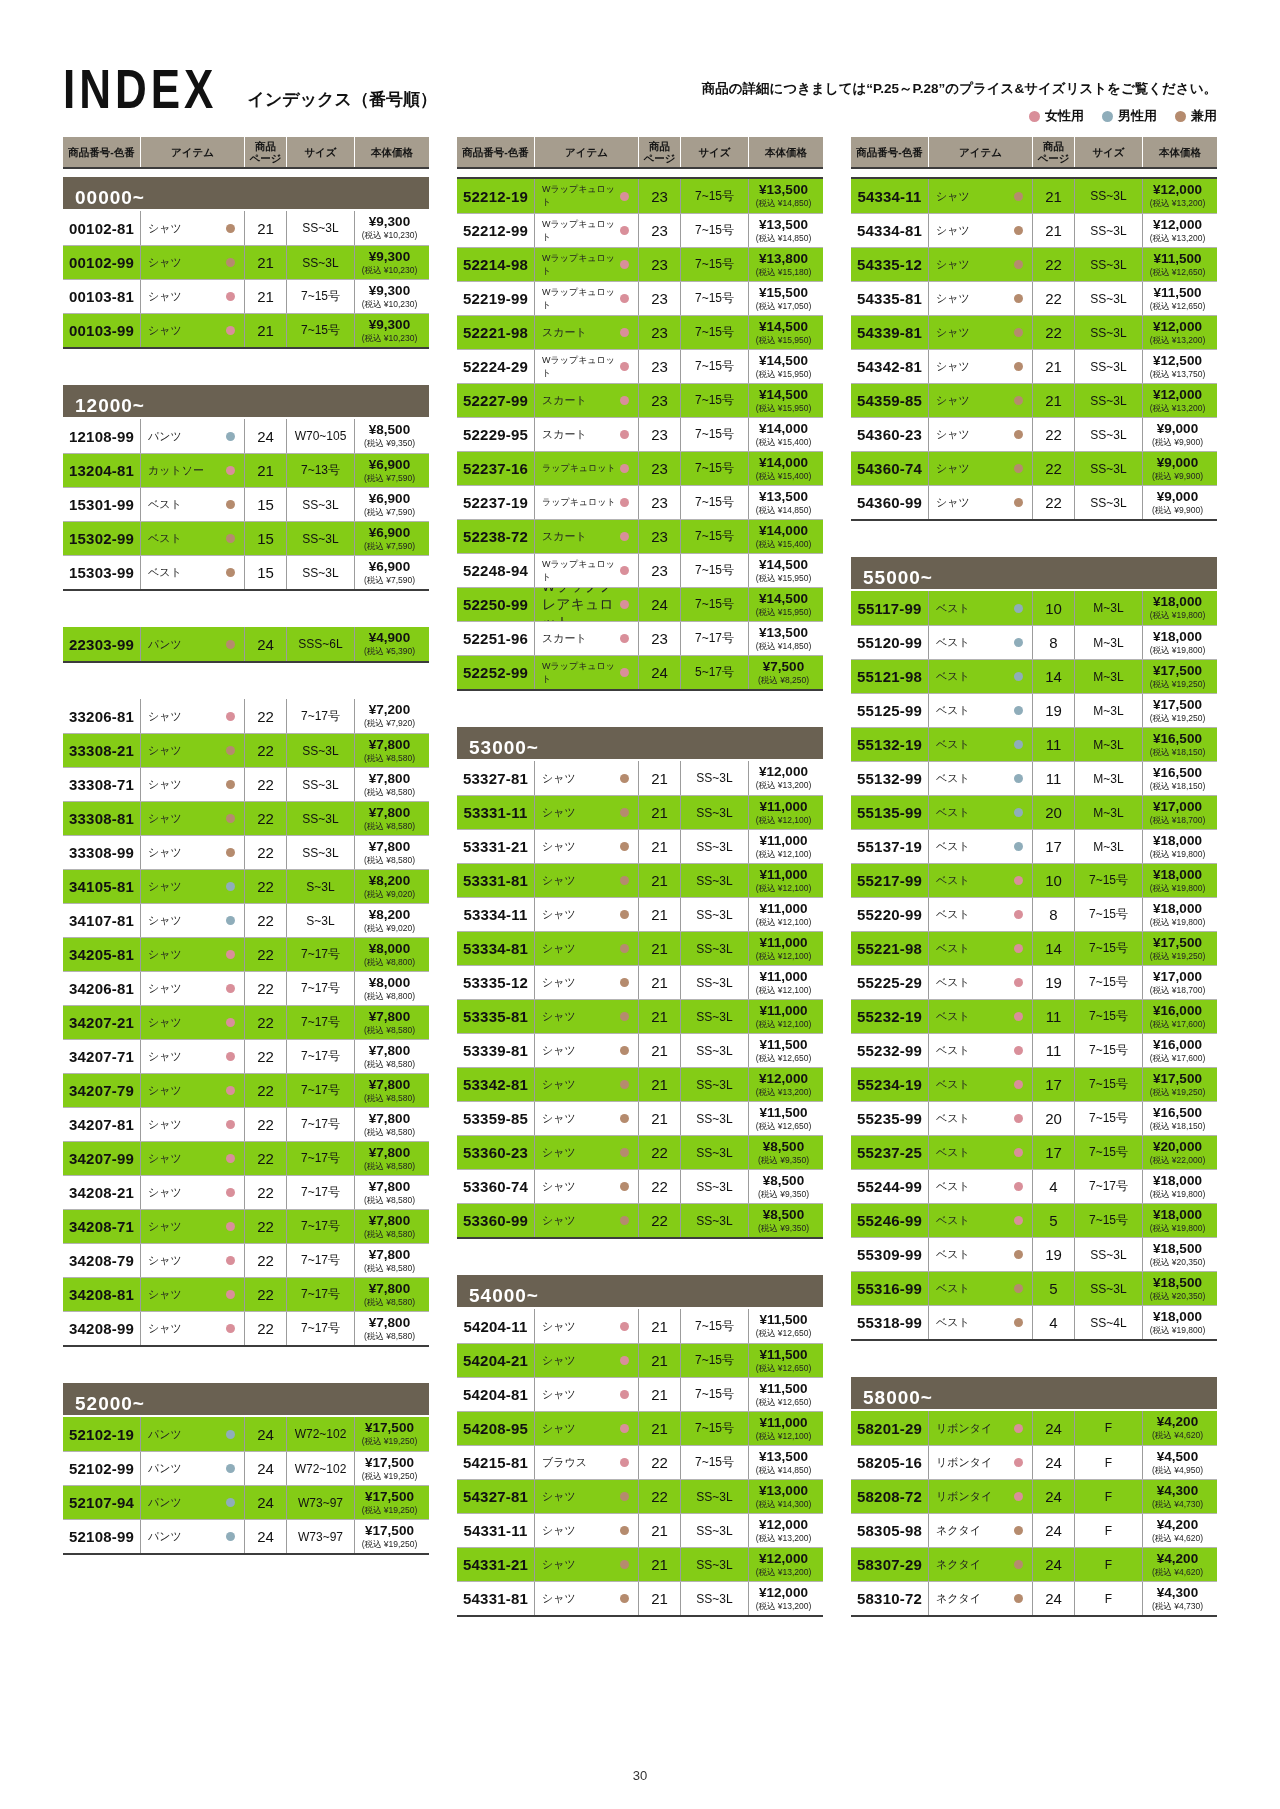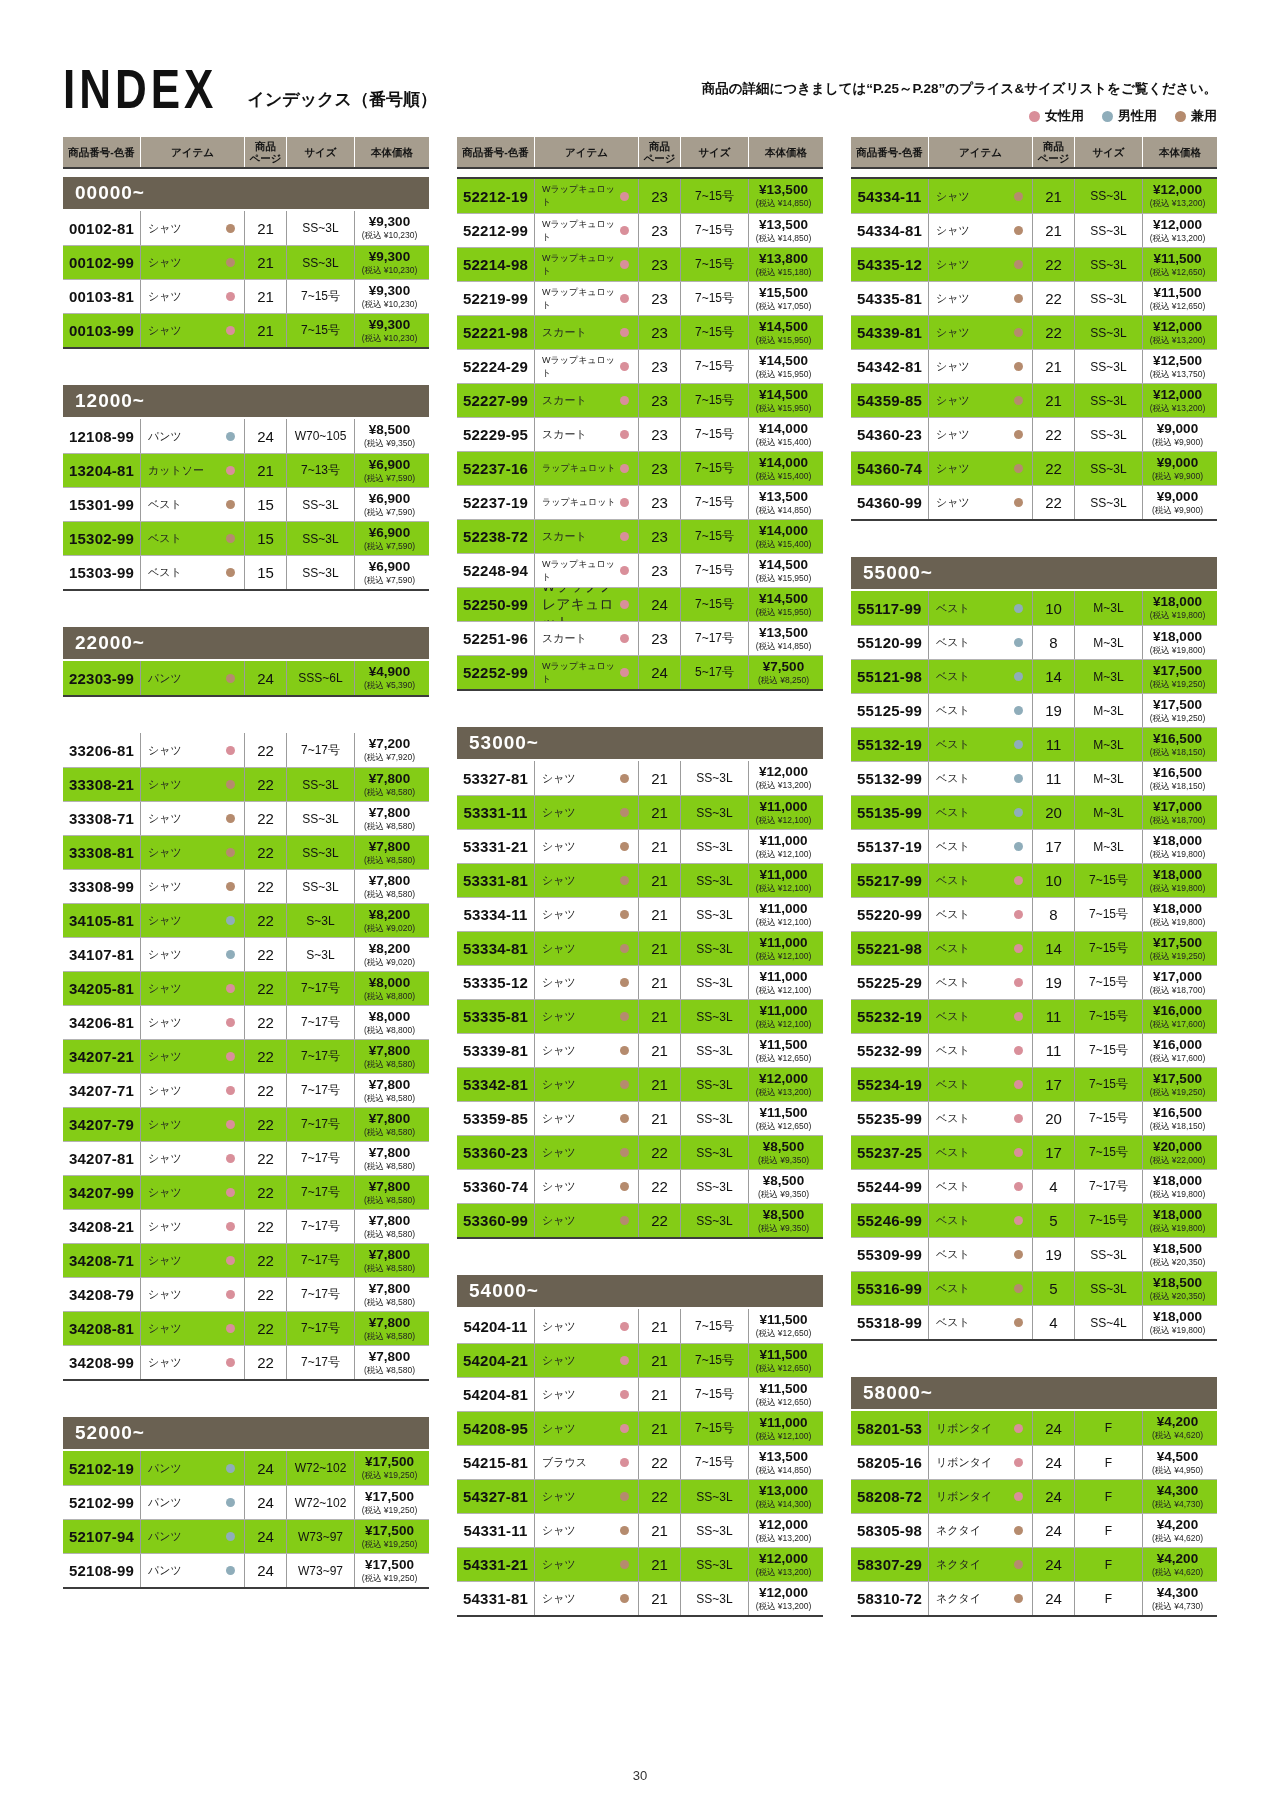--- a/index.html
+++ b/index.html
@@ -35,21 +35,21 @@
   .hc{
     display:flex;align-items:center;justify-content:center;text-align:center;
     font-size:10.5px;font-weight:700;color:#141414;border-right:1px solid #ffffff;
     white-space:pre-line;line-height:1.15;
   }
   .hc:last-child{border-right:none;}
 
   .block{margin-bottom:36px;}
   .block:last-child{margin-bottom:0;}
   .bar{
-    height:32px;background:#6a6152;color:#ffffff;display:flex;align-items:center;
+    height:32px;background:#6a6152;color:#ffffff;display:flex;align-items:flex-end;
     padding-left:12px;font-size:19px;font-weight:800;letter-spacing:1px;margin-bottom:2px;box-sizing:border-box;
   }
   .rows{border-bottom:2px solid #3c3c3c;}
   .block.no-bar > .rows{border-top:2px solid #3c3c3c;}
 
   .row{
     display:grid;grid-template-columns:78px 104px 42px 68px 74px;height:34px;
     background:#ffffff;border-top:1px solid #b3b3b3;box-sizing:border-box;
   }
   .row:first-child{border-top:none;}
@@ -234,23 +234,20 @@
               <div class="c-page">15</div>
               <div class="c-size">SS~3L</div>
               <div class="c-price">
                 <span class="price-main">¥6,900</span>
                 <span class="price-tax">(税込 ¥7,590)</span>
               </div>
             </div>
           </div>
         </div>
         <div class="block">
-          <div class="bar">
-            <span>22000~</span>
-          </div>
           <div class="rows">
             <div class="row alt">
               <div class="c-code">22303-99</div>
               <div class="c-item">
                 <span>パンツ</span>
                 <span class="idot" style="background: rgb(181, 139, 110);"></span>
               </div>
               <div class="c-page">24</div>
               <div class="c-size">SSS~6L</div>
               <div class="c-price">
@@ -1528,21 +1525,21 @@
               </div>
             </div>
           </div>
         </div>
         <div class="block">
           <div class="bar">
             <span>58000~</span>
           </div>
           <div class="rows">
             <div class="row alt">
-              <div class="c-code">58201-53</div>
+              <div class="c-code">58201-29</div>
               <div class="c-item">
                 <span>リボンタイ</span>
                 <span class="idot" style="background: rgb(217, 143, 154);"></span>
               </div>
               <div class="c-page">24</div>
               <div class="c-size">F</div>
               <div class="c-price">
                 <span class="price-main">¥4,200</span>
                 <span class="price-tax">(税込 ¥4,620)</span>
               </div>

